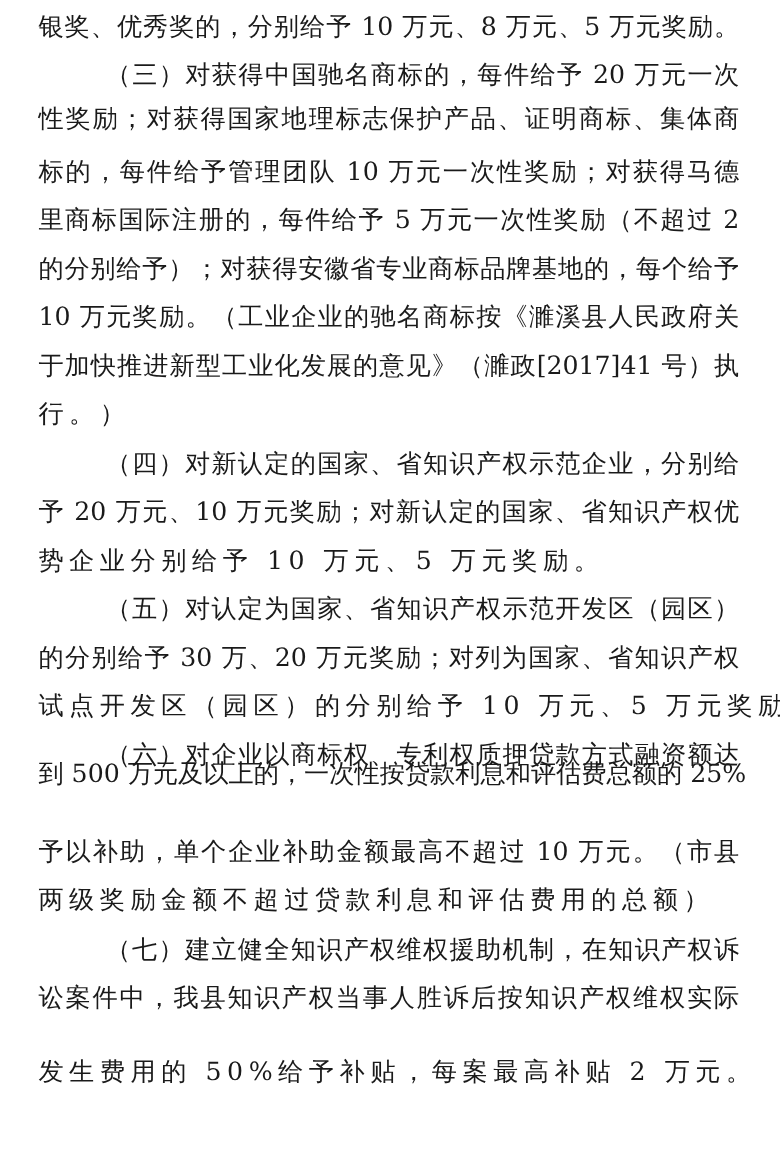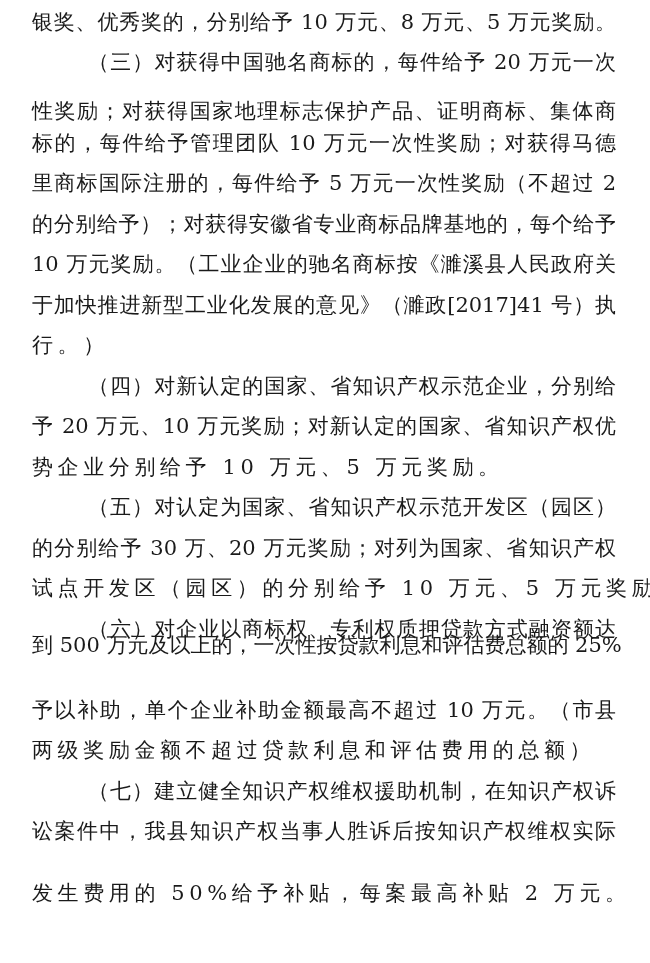--- a/index.html
+++ b/index.html
@@ -56,21 +56,21 @@
 </head>
 <body>
 
 <div class="page">
   <div class="line full" style="top: 7px;">
       <span class="t">银奖、优秀奖的，分别给予 10 万元、8 万元、5 万元奖励。</span>
     </div>
   <div class="line indent full" style="top: 47px;">
       <span class="t">（三）对获得中国驰名商标的，每件给予 20 万元一次</span>
     </div>
-  <div class="line full" style="top: 96px;">
+  <div class="line full" style="top: 84px;">
       <span class="t">性奖励；对获得国家地理标志保护产品、证明商标、集体商</span>
     </div>
   <div class="line full" style="top: 128px;">
       <span class="t">标的，每件给予管理团队 10 万元一次性奖励；对获得马德</span>
     </div>
   <div class="line full" style="top: 168px;">
       <span class="t">里商标国际注册的，每件给予 5 万元一次性奖励（不超过 2</span>
     </div>
   <div class="line full" style="top: 209px;">
       <span class="t">的分别给予）；对获得安徽省专业商标品牌基地的，每个给予</span>

